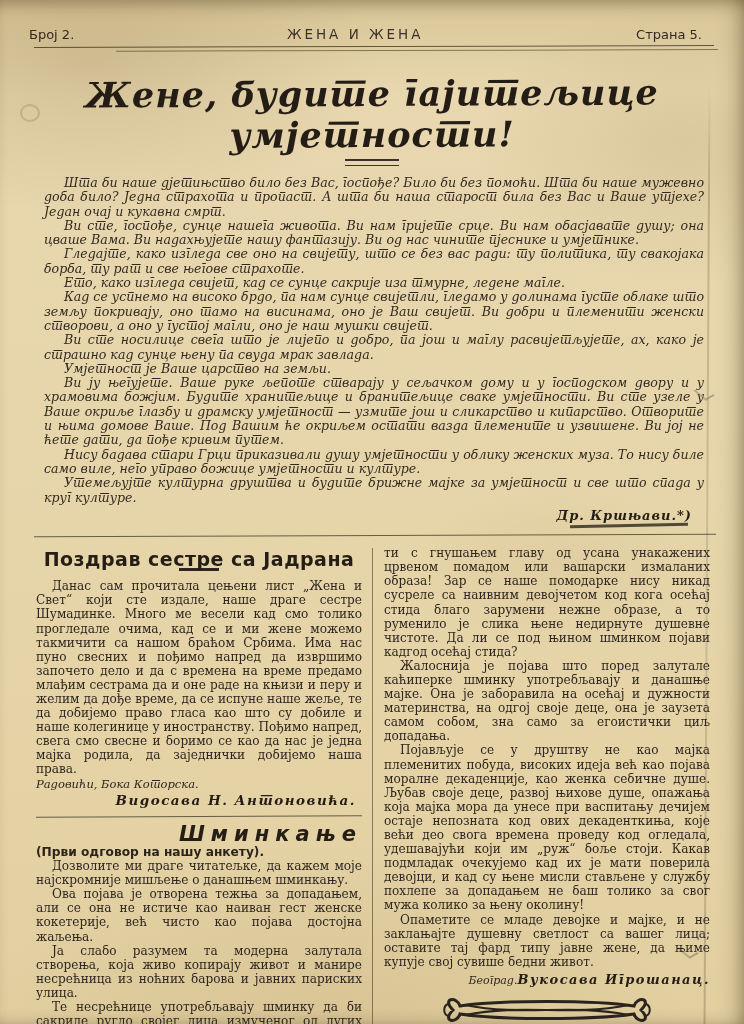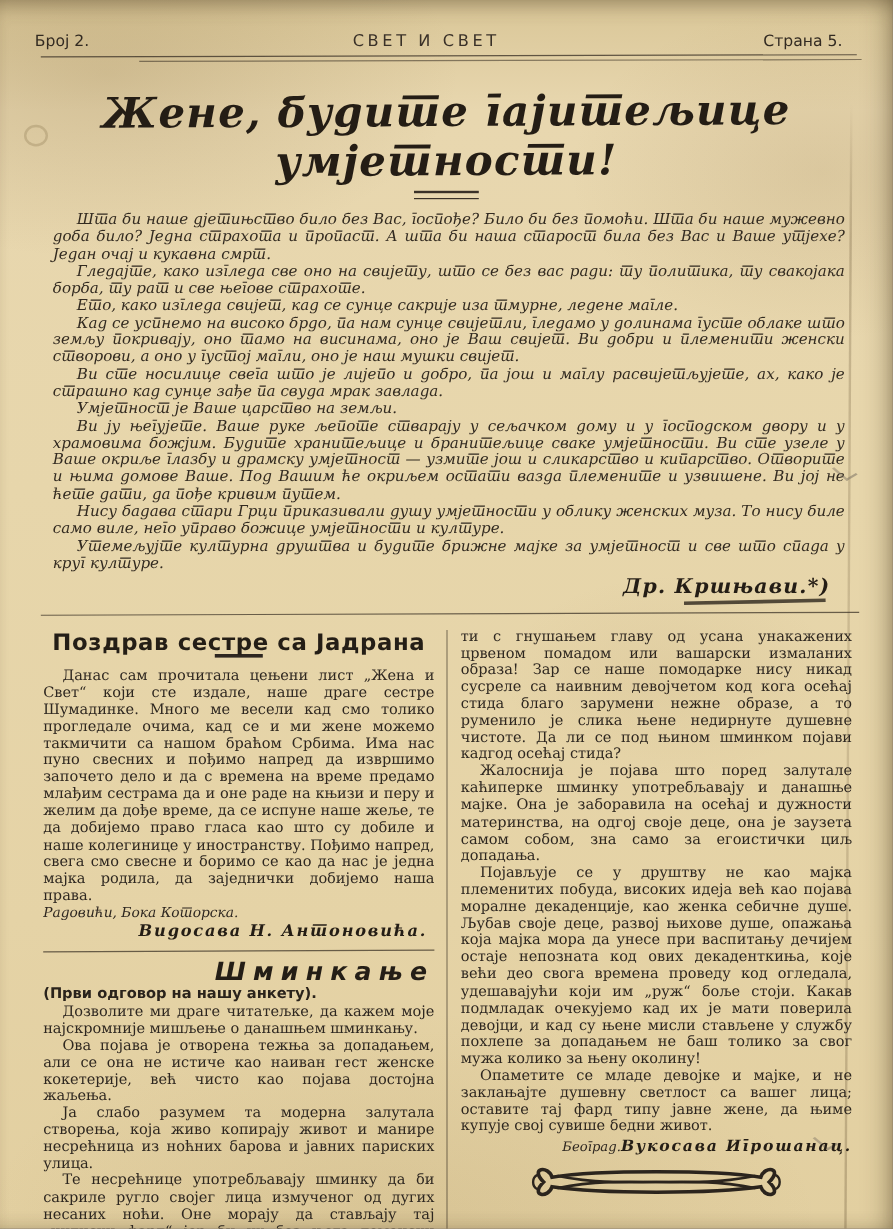--- a/index.html
+++ b/index.html
@@ -48,21 +48,21 @@
     font-style:italic;
     font-size:12.6px;line-height:14.3px;
     text-align:justify;
     color:#322a20;
   }
   .lead-body p{margin:0;text-indent:20px;}
   .lead-sign{
     margin:3px 52px 0 0;
     text-align:right;
     font-weight:bold;font-style:italic;
-    font-size:17px;letter-spacing:1px;color:#241d15;
+    font-size:13px;letter-spacing:1px;color:#241d15;
   }
   .lead-sign .sig-underline{display:block;width:118px;height:3px;margin:1px 4px 0 auto;background:rgba(45,37,28,.8);transform:rotate(-1.2deg);}
   .section-rule{height:1.3px;background:rgba(50,41,31,.7);margin:8px 28px 0 34px;transform:rotate(-.2deg);}
   
   .columns{
     position:relative;
     display:flex;
     margin:10px 34px 0 36px;
     gap:22px;
   }
@@ -112,34 +112,35 @@
 
 <div class="page">
 
   <div class="hole-shadow"></div>
   <div class="fold-line"></div>
   <div class="pencil-mark pm1"></div>
   <div class="pencil-mark pm2"></div>
 
   <div class="masthead-row">
     <span>Број 2.</span>
-    <span class="masthead-center">СВЕТ И СВЕТ</span>
+    <span class="masthead-center">ЖЕНА И ЖЕНА</span>
     <span>Страна 5.</span>
   </div>
   <div class="rule-double"></div>
 
   <div class="lead-title">Жене, будите гајитељице умјетности!</div>
   <div class="title-dash"></div>
 
   <div class="lead-body">
     <p>Шта би наше дјетињство било без Вас, госпође? Било би без помоћи. Шта би наше мужевно доба било? Једна страхота и пропаст. А шта би наша старост била без Вас и Ваше утјехе? Један очај и кукавна смрт.</p>
+    <p>Ви сте, госпође, сунце нашега живота. Ви нам гријете срце. Ви нам обасјавате душу; она цваше Вама. Ви надахњујете нашу фантазију. Ви од нас чините пјеснике и умјетнике.</p>
     <p>Гледајте, како изгледа све оно на свијету, што се без вас ради: ту политика, ту свакојака борба, ту рат и све његове страхоте.</p>
     <p>Ето, како изгледа свијет, кад се сунце сакрије иза тмурне, ледене магле.</p>
     <p>Кад се успнемо на високо брдо, па нам сунце свијетли, гледамо у долинама густе облаке што земљу покривају, оно тамо на висинама, оно је Ваш свијет. Ви добри и племенити женски створови, а оно у густој магли, оно је наш мушки свијет.</p>
-    <p>Ви сте носилице свега што је лијепо и добро, па још и маглу расвијетљујете, ах, како је страшно кад сунце зађе па свуда мрак завлада.</p>
+    <p>Ви сте носилице свега што је лијепо и добро, па још и маглу расвијетљујете, ах, како је страшно кад сунце њену па свуда мрак завлада.</p>
     <p>Умјетност је Ваше царство на земљи.</p>
     <p>Ви ју његујете. Ваше руке љепоте стварају у сељачком дому и у господском двору и у храмовима божјим. Будите хранитељице и бранитељице сваке умјетности. Ви сте узеле у Ваше окриље глазбу и драмску умјетност — узмите још и сликарство и кипарство. Отворите и њима домове Ваше. Под Вашим ће окриљем остати вазда племените и узвишене. Ви јој не ћете дати, да пође кривим путем.</p>
     <p>Нису бадава стари Грци приказивали душу умјетности у облику женских муза. То нису биле само виле, него управо божице умјетности и културе.</p>
     <p>Утемељујте културна друштва и будите брижне мајке за умјетност и све што спада у круг културе.</p>
   </div>
   <div class="lead-sign">
     <span>Др. Кршњави.*)</span>
     <span class="sig-underline"></span>
   </div>
 

